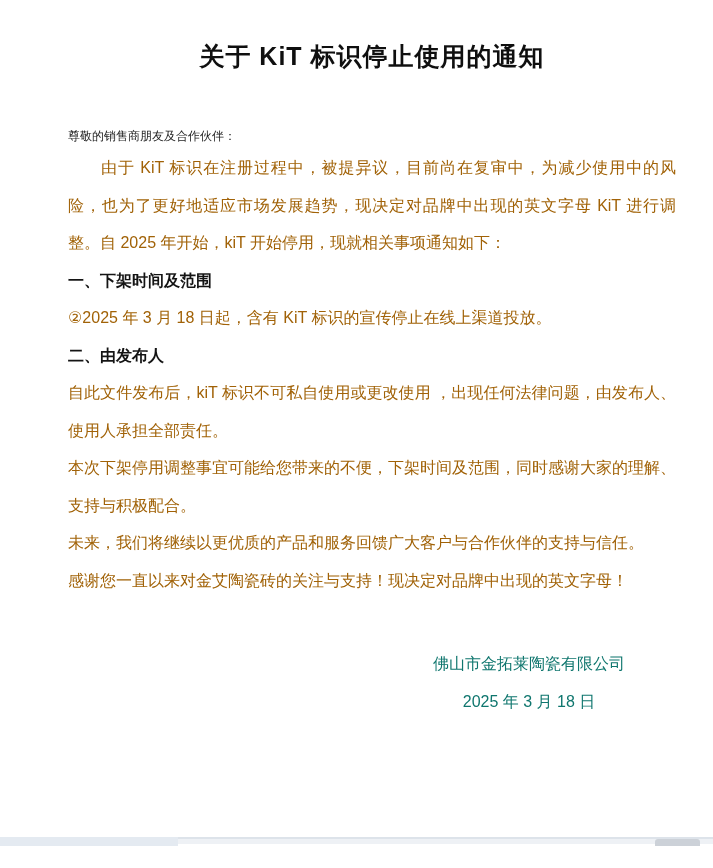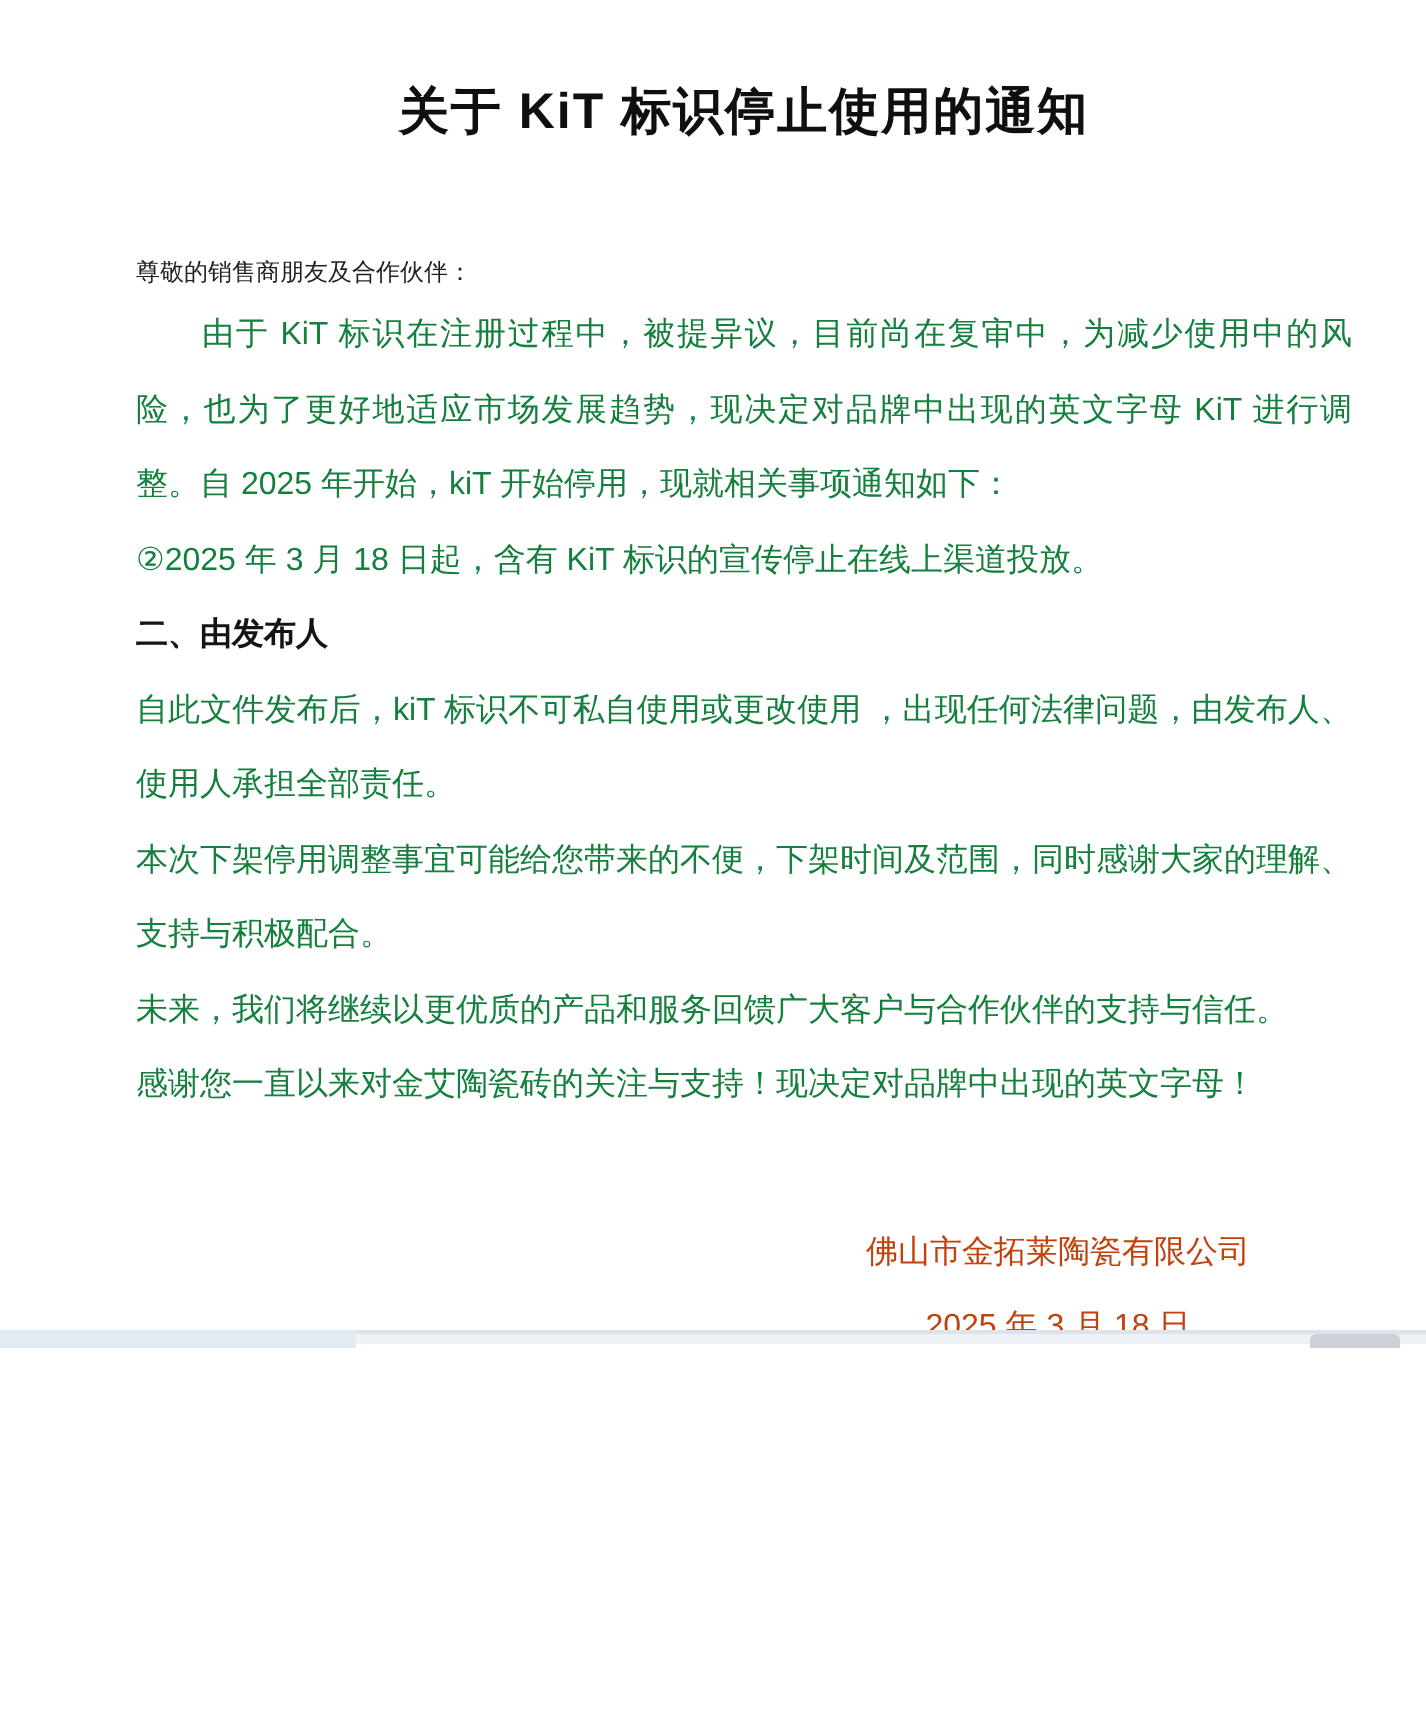--- a/index.html
+++ b/index.html
@@ -7,21 +7,21 @@
   body {
     width: 713px;
     height: 868px;
     background: #ffffff;
     font-family: "Liberation Sans", "DejaVu Sans", sans-serif;
     overflow: hidden;
   }
   .page {
     position: relative;
     width: 713px;
-    height: 672px;
+    height: 844px;
     background: #ffffff;
   }
   .content {
     padding: 38px 37px 0 68px;
     color: #1f1f1f;
   }
   .doc-title {
     margin: 0;
     text-align: center;
     font-size: 25px;
@@ -33,21 +33,21 @@
   .greeting {
     margin-top: 53px;
     font-size: 12px;
     line-height: 19px;
   }
   .para {
     margin: 0;
     font-size: 16px;
     line-height: 37.5px;
     text-align: justify;
-    color: #15803d;
+    color: #a16207;
   }
   .para.first {
     margin-top: 3px;
     text-indent: 33px;
   }
   .heading {
     margin: 0;
     font-size: 16px;
     line-height: 37.5px;
     font-weight: bold;
@@ -57,21 +57,21 @@
     margin-top: 46px;
     margin-left: auto;
     margin-right: 51px;
     width: -moz-fit-content;
     width: fit-content;
     display: flex;
     flex-direction: column;
     align-items: center;
     font-size: 16px;
     line-height: 37.5px;
-    color: #c2410c;
+    color: #0f766e;
   }
   .bottom-bar {
     position: absolute;
     left: 0;
     right: 0;
     bottom: 0;
     height: 7px;
     background: #eef1f5;
     border-top: 2px solid #dde3ea;
   }
@@ -100,20 +100,21 @@
 
 <div class="page">
   <div class="content">
 
     <h1 class="doc-title">关于 KiT 标识停止使用的通知</h1>
 
     <div class="greeting">尊敬的销售商朋友及合作伙伴：</div>
 
     <p class="para first">由于 KiT 标识在注册过程中，被提异议，目前尚在复审中，为减少使用中的风险，也为了更好地适应市场发展趋势，现决定对品牌中出现的英文字母 KiT 进行调整。自 2025 年开始，kiT 开始停用，现就相关事项通知如下：</p>
 
+    <h2 class="heading">一、下架时间及范围</h2>
 
 
     <p class="para">②2025 年 3 月 18 日起，含有 KiT 标识的宣传停止在线上渠道投放。</p>
 
     <h2 class="heading">二、由发布人</h2>
 
     <p class="para">自此文件发布后，kiT 标识不可私自使用或更改使用 ，出现任何法律问题，由发布人、使用人承担全部责任。</p>
 
     <p class="para">本次下架停用调整事宜可能给您带来的不便，下架时间及范围，同时感谢大家的理解、支持与积极配合。</p>
 

